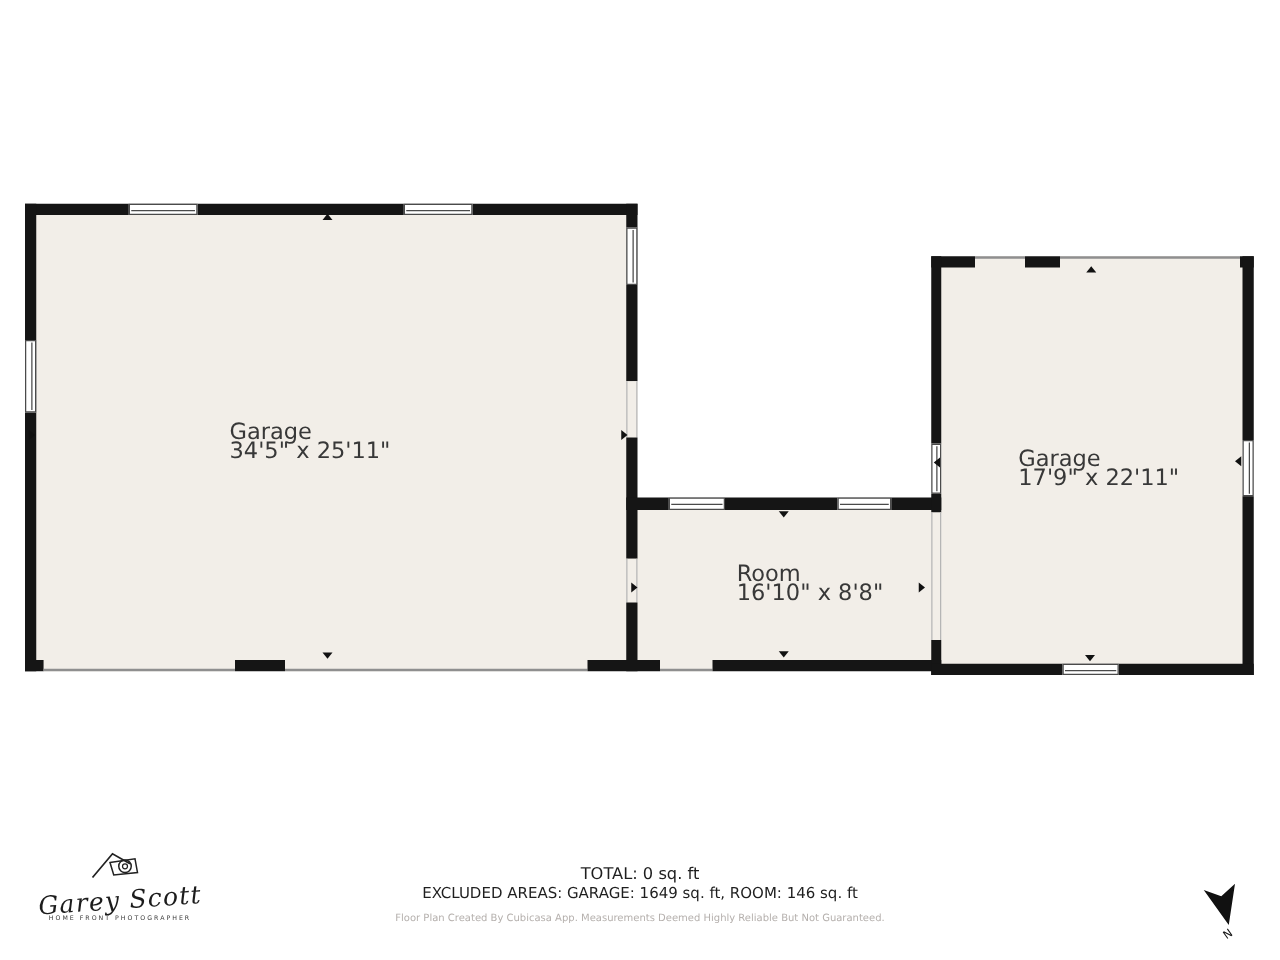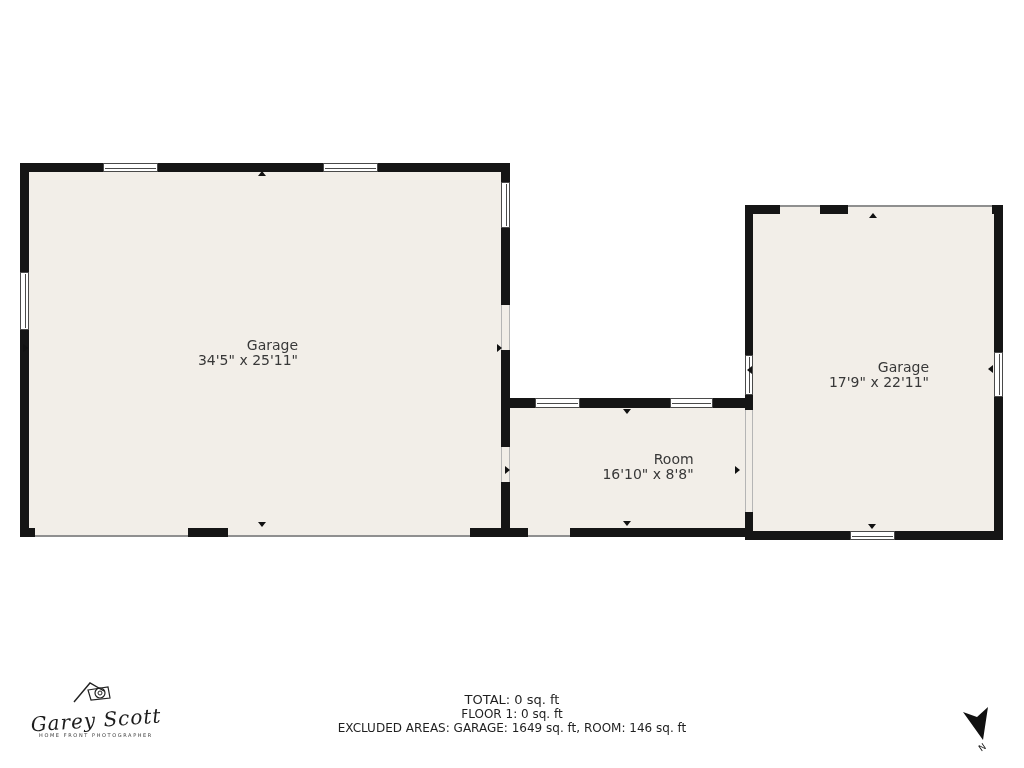--- a/index.html
+++ b/index.html
@@ -12,21 +12,21 @@
   .win.v::after{content:"";position:absolute;top:1px;bottom:1px;left:50%;border-left:1px solid #4a4a4a;}
   .open{position:absolute;background:var(--floor,#f2eee8);box-sizing:border-box;}
   .open.edge-b{border-bottom:2px solid #8f8f8f;}
   .open.edge-t{border-top:2px solid #8f8f8f;}
   .open.edge-lr{border-left:1px solid #b5b5b5;border-right:1px solid #b5b5b5;}
   .tri{position:absolute;width:0;height:0;}
   .tri.up{border-left:4px solid transparent;border-right:4px solid transparent;border-bottom:5px solid #111;}
   .tri.down{border-left:4px solid transparent;border-right:4px solid transparent;border-top:5px solid #111;}
   .tri.left{border-top:4px solid transparent;border-bottom:4px solid transparent;border-right:5px solid #111;}
   .tri.right{border-top:4px solid transparent;border-bottom:4px solid transparent;border-left:5px solid #111;}
-  .room-label{position:absolute;transform:translateX(-50%);text-align:right;font-size:14px;line-height:15px;color:var(--text,#383838);white-space:nowrap;}
+  .room-label{position:absolute;transform:translateX(-50%);text-align:left;font-size:18px;line-height:15px;color:var(--text,#383838);white-space:nowrap;}
   .footer{position:absolute;left:0;width:1024px;top:692px;text-align:center;color:#1f1f1f;}
   .footer .l1{font-size:13px;font-weight:normal;line-height:15px;}
   .footer .l2,.footer .l3{font-size:12px;line-height:14px;}
   .footer .disc{font-size:8px;line-height:10px;color:var(--disclaimer,#b5b0ad);margin-top:9px;}
   .logo{position:absolute;left:26px;top:678px;width:140px;text-align:center;color:#1c1c1c;}
   .logo .script{font-family:"DejaVu Serif",serif;font-style:italic;font-size:20px;line-height:20px;transform:rotate(-4deg);letter-spacing:1px;}
   .logo .tagline{font-size:5px;letter-spacing:1.6px;color:#3b3b3b;margin-top:2px;}
   .compass{position:absolute;left:950px;top:690px;width:60px;height:70px;}
 </style>
 </head>
@@ -104,22 +104,22 @@
     <div>Room</div>
     <div>16'10" x 8'8"</div>
   </div>
   <div class="room-label" style="left:879px;top:360px;">
     <div>Garage</div>
     <div>17'9" x 22'11"</div>
   </div>
 
   <div class="footer">
     <div class="l1">TOTAL: 0 sq. ft</div>
-    <div class="l2">FLOOR 1: 0 sq. ft</div>
     <div class="l3">EXCLUDED AREAS: GARAGE: 1649 sq. ft, ROOM: 146 sq. ft</div>
+    <div class="disc">Floor Plan Created By Cubicasa App. Measurements Deemed Highly Reliable But Not Guaranteed.</div>
   </div>
 
   <div class="logo">
     <svg width="64" height="28" viewBox="0 0 64 28">
       <path d="M10 24 L26 5 L40 13" fill="none" stroke="#222" stroke-width="1.4"></path>
       <path d="M24 12 L44 9 L46 20 L27 22 Z" fill="none" stroke="#222" stroke-width="1.2"></path>
       <circle cx="36" cy="15" r="5" fill="none" stroke="#222" stroke-width="1.2"></circle>
       <circle cx="36" cy="15" r="2" fill="none" stroke="#222" stroke-width="1"></circle>
     </svg>
     <div class="script">Garey Scott</div>

